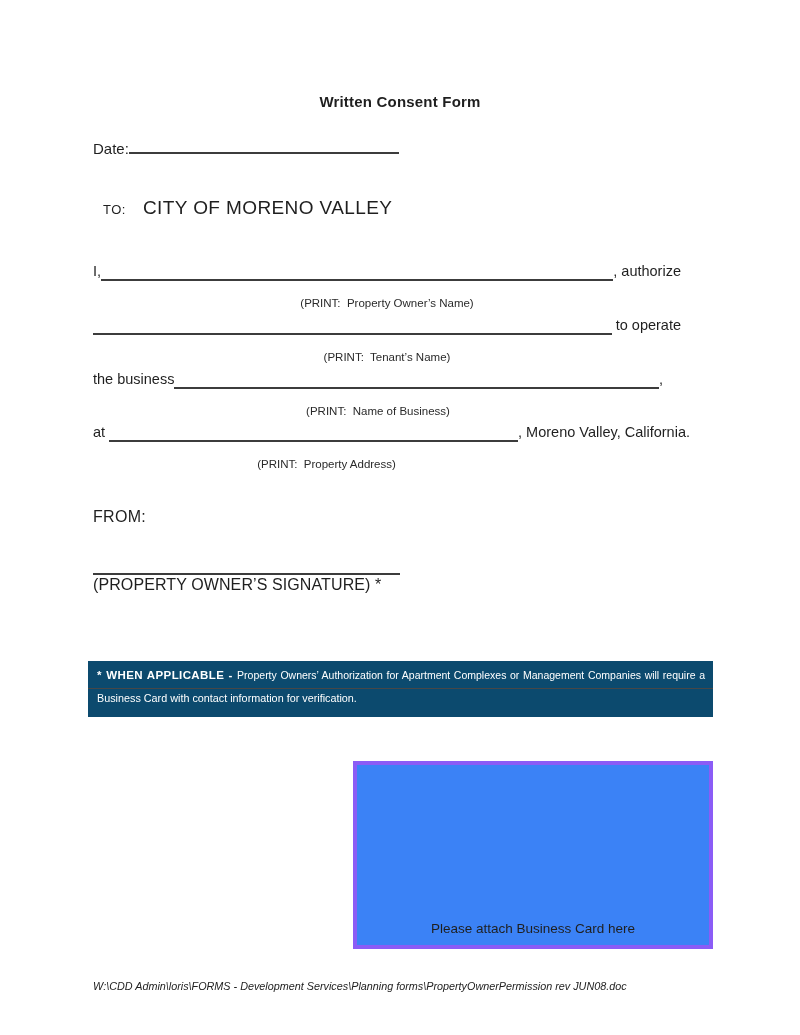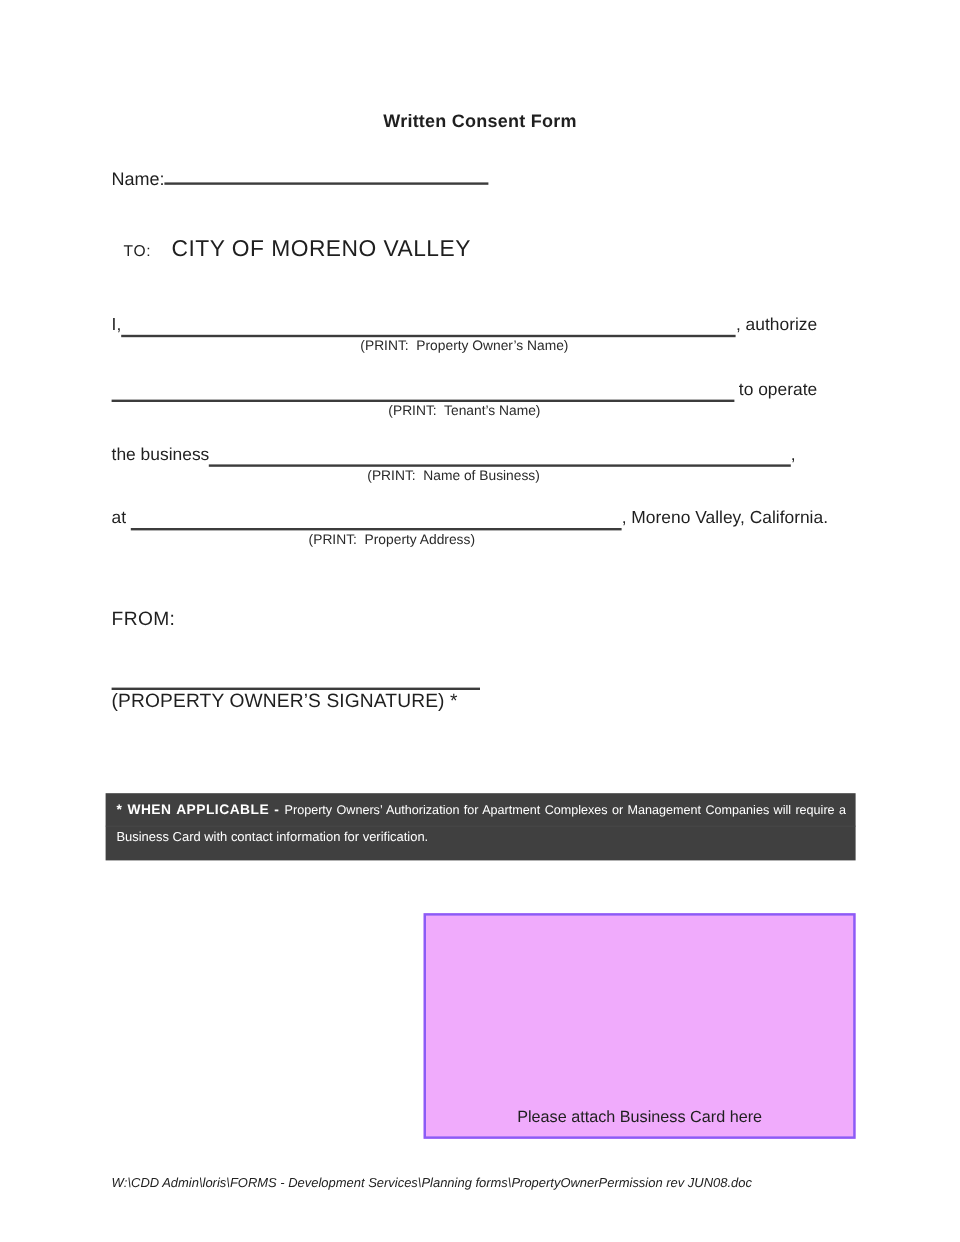--- a/index.html
+++ b/index.html
@@ -25,69 +25,69 @@
 
   .to-row{position:absolute;top:197px;left:103px;}
   .to-label{font-size:13px;letter-spacing:.5px;}
   .to-value{font-size:19px;margin-left:17px;letter-spacing:.4px;}
 
   .field{position:absolute;left:93px;}
   .field-line{display:flex;align-items:flex-end;height:19px;font-size:14.5px;}
   .pre{white-space:pre;line-height:19px;}
   .fill{flex:1 1 auto;border-bottom:2px solid #3c3c3c;height:15px;}
   .caption{
-    margin-top:2px;text-align:center;font-size:11.5px;color:#2a2a2a;
+    margin-top:16px;text-align:center;font-size:11.5px;color:#2a2a2a;
     white-space:pre-wrap;line-height:13px;
   }
   .caption-shift{padding-right:130px;}
 
   .row-a{top:262px;width:588px;}
   .row-b{top:316px;width:588px;}
   .row-c{top:370px;width:570px;}
   .row-d{top:423px;width:597px;}
 
   .from-row{position:absolute;top:508px;left:93px;font-size:16px;letter-spacing:.3px;}
 
   .sig-block{position:absolute;top:556px;left:93px;width:307px;}
   .sig-line{height:17px;border-bottom:2px solid #3c3c3c;}
   .sig-caption{font-size:16px;margin-top:1px;white-space:pre-wrap;letter-spacing:.1px;}
 
   .notice{
     position:absolute;top:661px;left:88px;width:625px;height:56px;
-    box-sizing:border-box;background:#404040;color:#ffffff;
+    box-sizing:border-box;background:#0c4a6e;color:#ffffff;
     padding:7px 8px 0 9px;overflow:hidden;
   }
   .notice-line1{
     font-size:10.5px;line-height:14px;
     text-align:justify;text-align-last:justify;
   }
   .notice-bold{font-weight:bold;font-size:11.5px;letter-spacing:.4px;white-space:pre;}
   .notice-rule{position:absolute;left:0;right:0;top:27px;border-top:1px solid #474747;}
   .notice-line2{position:absolute;left:9px;top:31px;font-size:10.8px;line-height:13px;}
 
   .card-box{
     position:absolute;top:761px;left:353px;width:360px;height:188px;
-    box-sizing:border-box;border:2px solid #8b5cf6;background:#f0abfc;
+    box-sizing:border-box;border:4px solid #8b5cf6;background:#3b82f6;
   }
   .card-label{
     position:absolute;left:0;bottom:9px;width:100%;
     text-align:center;font-size:13.5px;color:#1f1f1f;
   }
 
   .footer-path{position:absolute;top:980px;left:93px;font-size:10.8px;color:#222;font-style:italic;}
 </style>
 </head>
 <body>
 
 <div class="page">
 
   <div class="title">Written Consent Form</div>
 
   <div class="date-row">
-    <span>Name:</span><span class="date-blank"></span>
+    <span>Date:</span><span class="date-blank"></span>
   </div>
 
   <div class="to-row">
     <span class="to-label">TO:</span><span class="to-value">CITY OF MORENO VALLEY</span>
   </div>
 
   <div class="field row-a">
     <div class="field-line">
       <span class="pre">I,</span>
       <span class="fill"></span>

